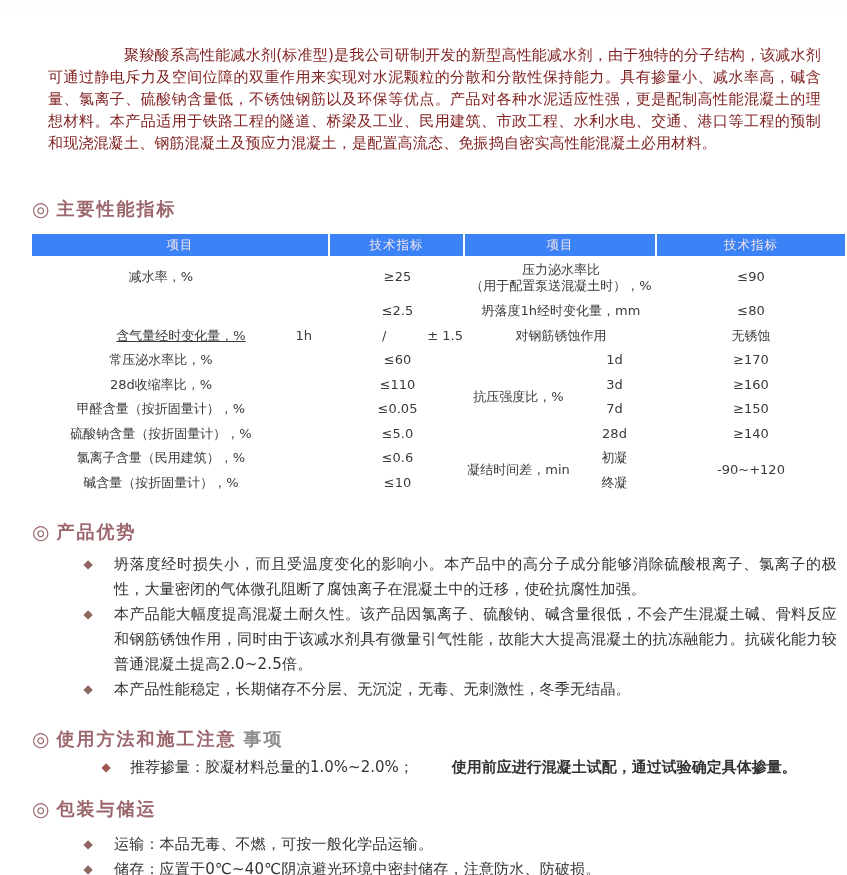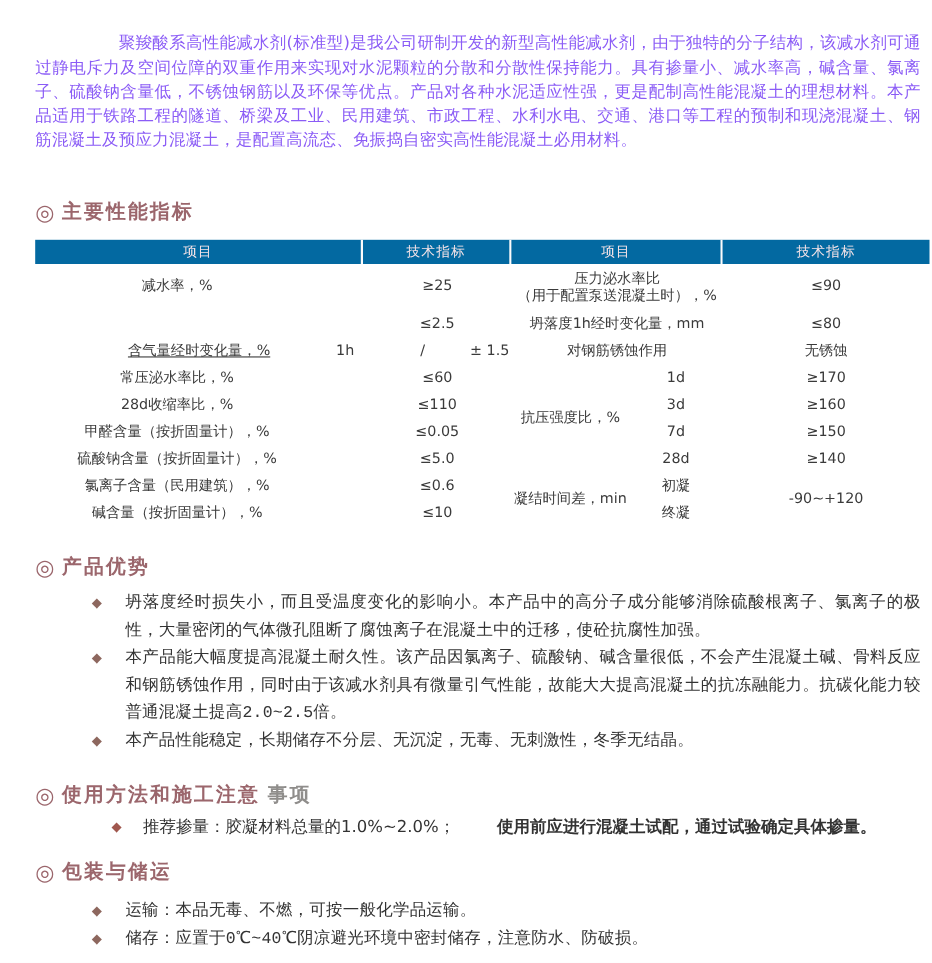--- a/index.html
+++ b/index.html
@@ -4,52 +4,52 @@
 <style>
   html,body{margin:0;padding:0;}
   body{
     width:847px;height:875px;background:#fefefe;overflow:hidden;
     font-family:"DejaVu Sans",sans-serif;
     -webkit-font-smoothing:antialiased;
   }
   .page{width:847px;height:875px;background:#fff;box-sizing:border-box;padding:0 10px 0 32px;}
   
   .intro{
-    margin:0;padding-top:28px;font-size:15px;line-height:22px;color:#8b5cf6;
+    margin:16px;padding-top:28px;font-size:15px;line-height:22px;color:#7f1d1d;
     text-align:justify;text-indent:76px;letter-spacing:0.2px;
   }
   
   .section-title{display:flex;align-items:center;gap:7px;color:#9b666c;font-weight:bold;}
   .section-title .marker{font-size:20px;line-height:22px;font-weight:normal;}
   .section-title .title-text{font-size:18px;line-height:22px;letter-spacing:2px;}
   .section-title .title-faded{font-size:18px;line-height:22px;letter-spacing:2px;color:#8f8d8b;}
   .mt-h1{margin-top:44px;}
   .mt-h2{margin-top:26px;}
   .mt-h3{margin-top:26px;}
   .mt-h4{margin-top:18px;}
   
   .spec-table{
     display:grid;width:813px;margin-top:14px;
     grid-template-columns:298px 135px 107px 85px 188px;
     grid-template-rows:22px 43px repeat(8,24.5px);
     font-size:13px;color:#3a3a3a;
   }
   .cell{display:flex;align-items:center;justify-content:center;text-align:center;line-height:1.25;}
-  .th{background:#0369a1;color:#f6e4e8;font-size:12.5px;letter-spacing:1px;}
+  .th{background:#3b82f6;color:#f6e4e8;font-size:12.5px;letter-spacing:1px;}
   .th.sep{border-right:2px solid #fcfbfb;}
   .l-label{padding-right:40px;box-sizing:border-box;text-align:center;}
   .rel{position:relative;text-decoration:underline;}
-  .sub-1h{position:absolute;right:8px;}
+  .sub-1h{position:absolute;right:18px;}
   .slash-cell{justify-content:space-between;padding-left:52px;padding-right:2px;box-sizing:border-box;}
   .two-line{flex-direction:column;line-height:16px;justify-content:center;}
   
   .bullets{margin-top:9px;}
   .bullet{display:flex;padding-left:46px;line-height:25px;font-size:15px;color:#333;}
   .bullet .diamond{flex:0 0 20px;width:20px;margin-right:16px;text-align:center;color:#8d675e;font-size:12px;}
-  .bullet .btext{flex:1;text-align:justify;letter-spacing:0.2px;font-family:Liberation Mono, monospace;}
+  .bullet .btext{flex:1;text-align:justify;letter-spacing:0.2px;}
   .dosage{display:flex;padding-left:64px;line-height:25px;font-size:15px;color:#333;margin-top:5px;}
   .dosage .diamond{flex:0 0 20px;width:20px;margin-right:14px;text-align:center;color:#a0574e;font-size:12px;}
   .dosage .part2{margin-left:38px;font-weight:bold;}
 </style>
 </head>
 <body>
 
 <div class="page">
 
   <p class="intro">聚羧酸系高性能减水剂(标准型)是我公司研制开发的新型高性能减水剂，由于独特的分子结构，该减水剂可通过静电斥力及空间位障的双重作用来实现对水泥颗粒的分散和分散性保持能力。具有掺量小、减水率高，碱含量、氯离子、硫酸钠含量低，不锈蚀钢筋以及环保等优点。产品对各种水泥适应性强，更是配制高性能混凝土的理想材料。本产品适用于铁路工程的隧道、桥梁及工业、民用建筑、市政工程、水利水电、交通、港口等工程的预制和现浇混凝土、钢筋混凝土及预应力混凝土，是配置高流态、免振捣自密实高性能混凝土必用材料。</p>

